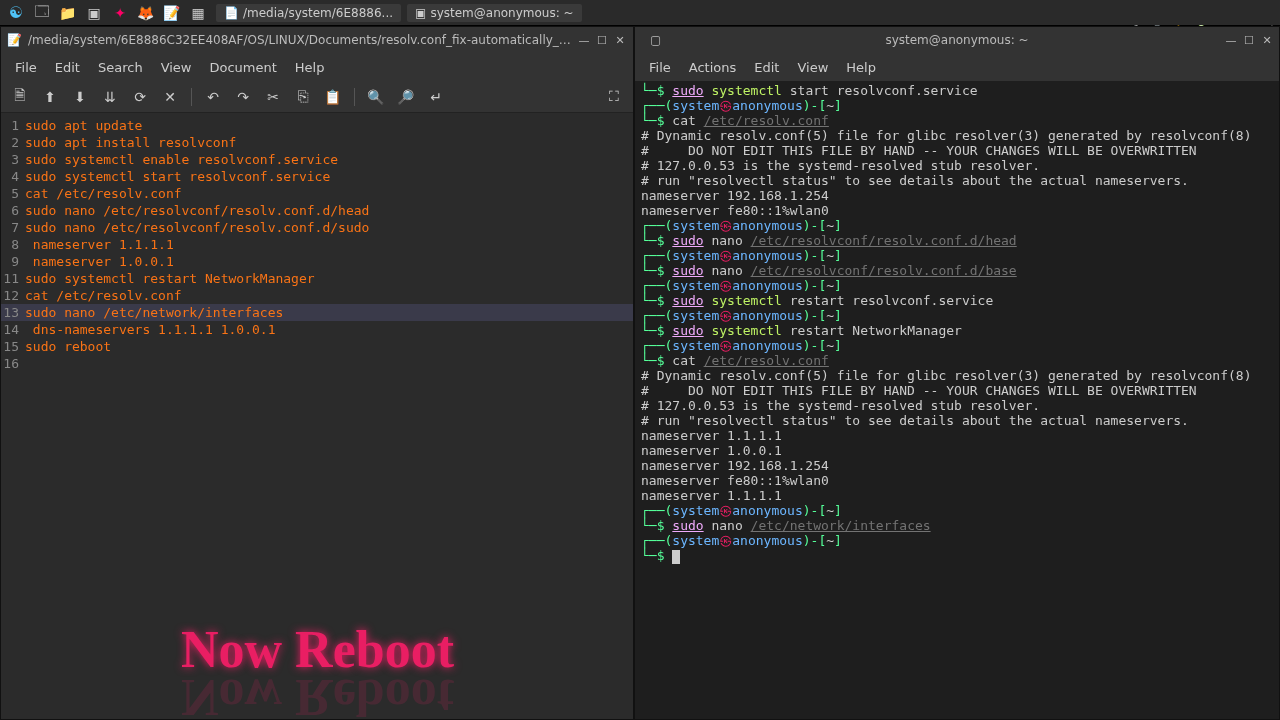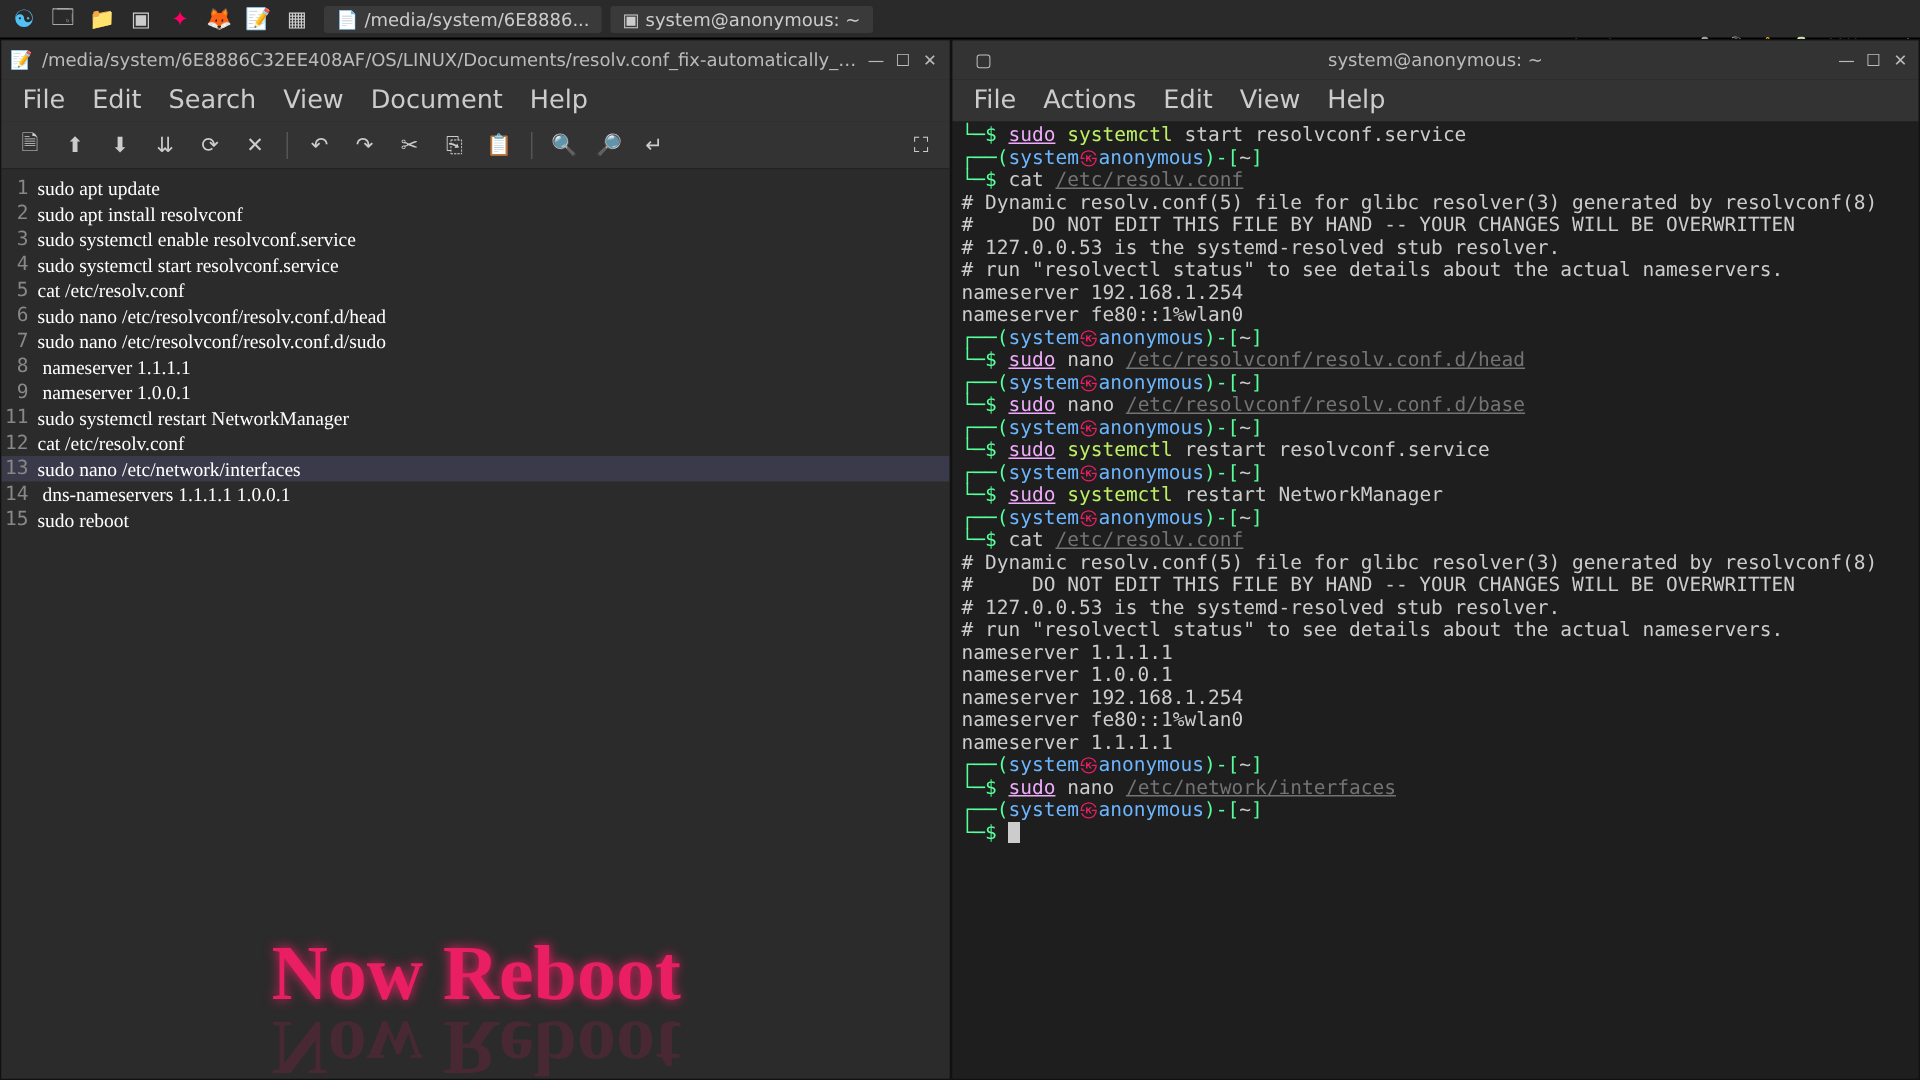--- a/index.html
+++ b/index.html
@@ -28,29 +28,29 @@
 .windows { display: flex; height: 694px; }
 .editor-window { width: 634px; background: #2d2d2d; display: flex; flex-direction: column; border: 1px solid #111; }
 .terminal-window { flex: 1; background: #1e1e1e; display: flex; flex-direction: column; border: 1px solid #111; }
 .titlebar {
   height: 26px; background: #333; display: flex; align-items: center;
   padding: 0 6px; font-size: 12px; color: #bbb; gap: 6px;
 }
 .titlebar .title-text { flex: 1; white-space: nowrap; overflow: hidden; text-overflow: ellipsis; }
 .win-controls { display: flex; gap: 4px; }
 .win-btn { width: 14px; height: 14px; display: flex; align-items: center; justify-content: center; font-size: 11px; cursor: pointer; }
-.menubar { height: 28px; background: #333; display: flex; align-items: center; gap: 2px; padding: 0 6px; font-size: 17px; }
+.menubar { height: 28px; background: #333; display: flex; align-items: center; gap: 2px; padding: 0 6px; font-size: 13px; }
 .menu-item { padding: 3px 8px; cursor: pointer; }
 .toolbar { height: 32px; background: #333; display: flex; align-items: center; gap: 8px; padding: 0 8px; border-bottom: 1px solid #222; }
 .tool-btn { width: 22px; height: 22px; display: flex; align-items: center; justify-content: center; cursor: pointer; font-size: 14px; color: #ccc; }
 .tool-sep { width: 1px; height: 18px; background: #555; margin: 0 2px; }
 .editor-body { flex: 1; background: #2b2b2b; padding: 4px 0; font-family: "DejaVu Sans Mono", monospace; font-size: 13px; position: relative; overflow: hidden; }
 .editor-line { display: flex; line-height: 17px; }
 .line-num { width: 24px; text-align: right; color: #888; padding-right: 6px; user-select: none; }
-.line-content { color: #ffffff; white-space: pre; font-family: Liberation Serif, serif; }
+.line-content { color: #f97316; white-space: pre; }
 .editor-line.highlighted { background: #3a3a4a; }
 .now-reboot {
   position: absolute; bottom: 40px; left: 180px;
   font-family: serif; font-size: 52px; font-weight: bold;
   color: #e91e63; text-shadow: 0 0 8px #e91e63;
 }
 .now-reboot-reflect {
   position: absolute; bottom: -8px; left: 180px;
   font-family: serif; font-size: 52px; font-weight: bold;
   color: #e91e63; opacity: 0.15; transform: scaleY(-1);
@@ -198,20 +198,24 @@
           <span class="line-content">sudo nano /etc/network/interfaces</span>
         </div>
         <div class="editor-line">
           <span class="line-num">14</span>
           <span class="line-content"> dns-nameservers 1.1.1.1 1.0.0.1</span>
         </div>
         <div class="editor-line">
           <span class="line-num">15</span>
           <span class="line-content">sudo reboot</span>
         </div>
+        <div class="editor-line">
+          <span class="line-num">16</span>
+          <span class="line-content"></span>
+        </div>
 
     <div class="now-reboot">Now Reboot</div>
         <div class="now-reboot-reflect">Now Reboot</div>
       </div>
   </div>
 
   <div class="terminal-window">
     <div class="titlebar" style="justify-content:center">
       <span style="position:absolute;left:650px">▢</span>
       <span class="title-text" style="text-align:center;flex:0 1 auto">system@anonymous: ~</span>

